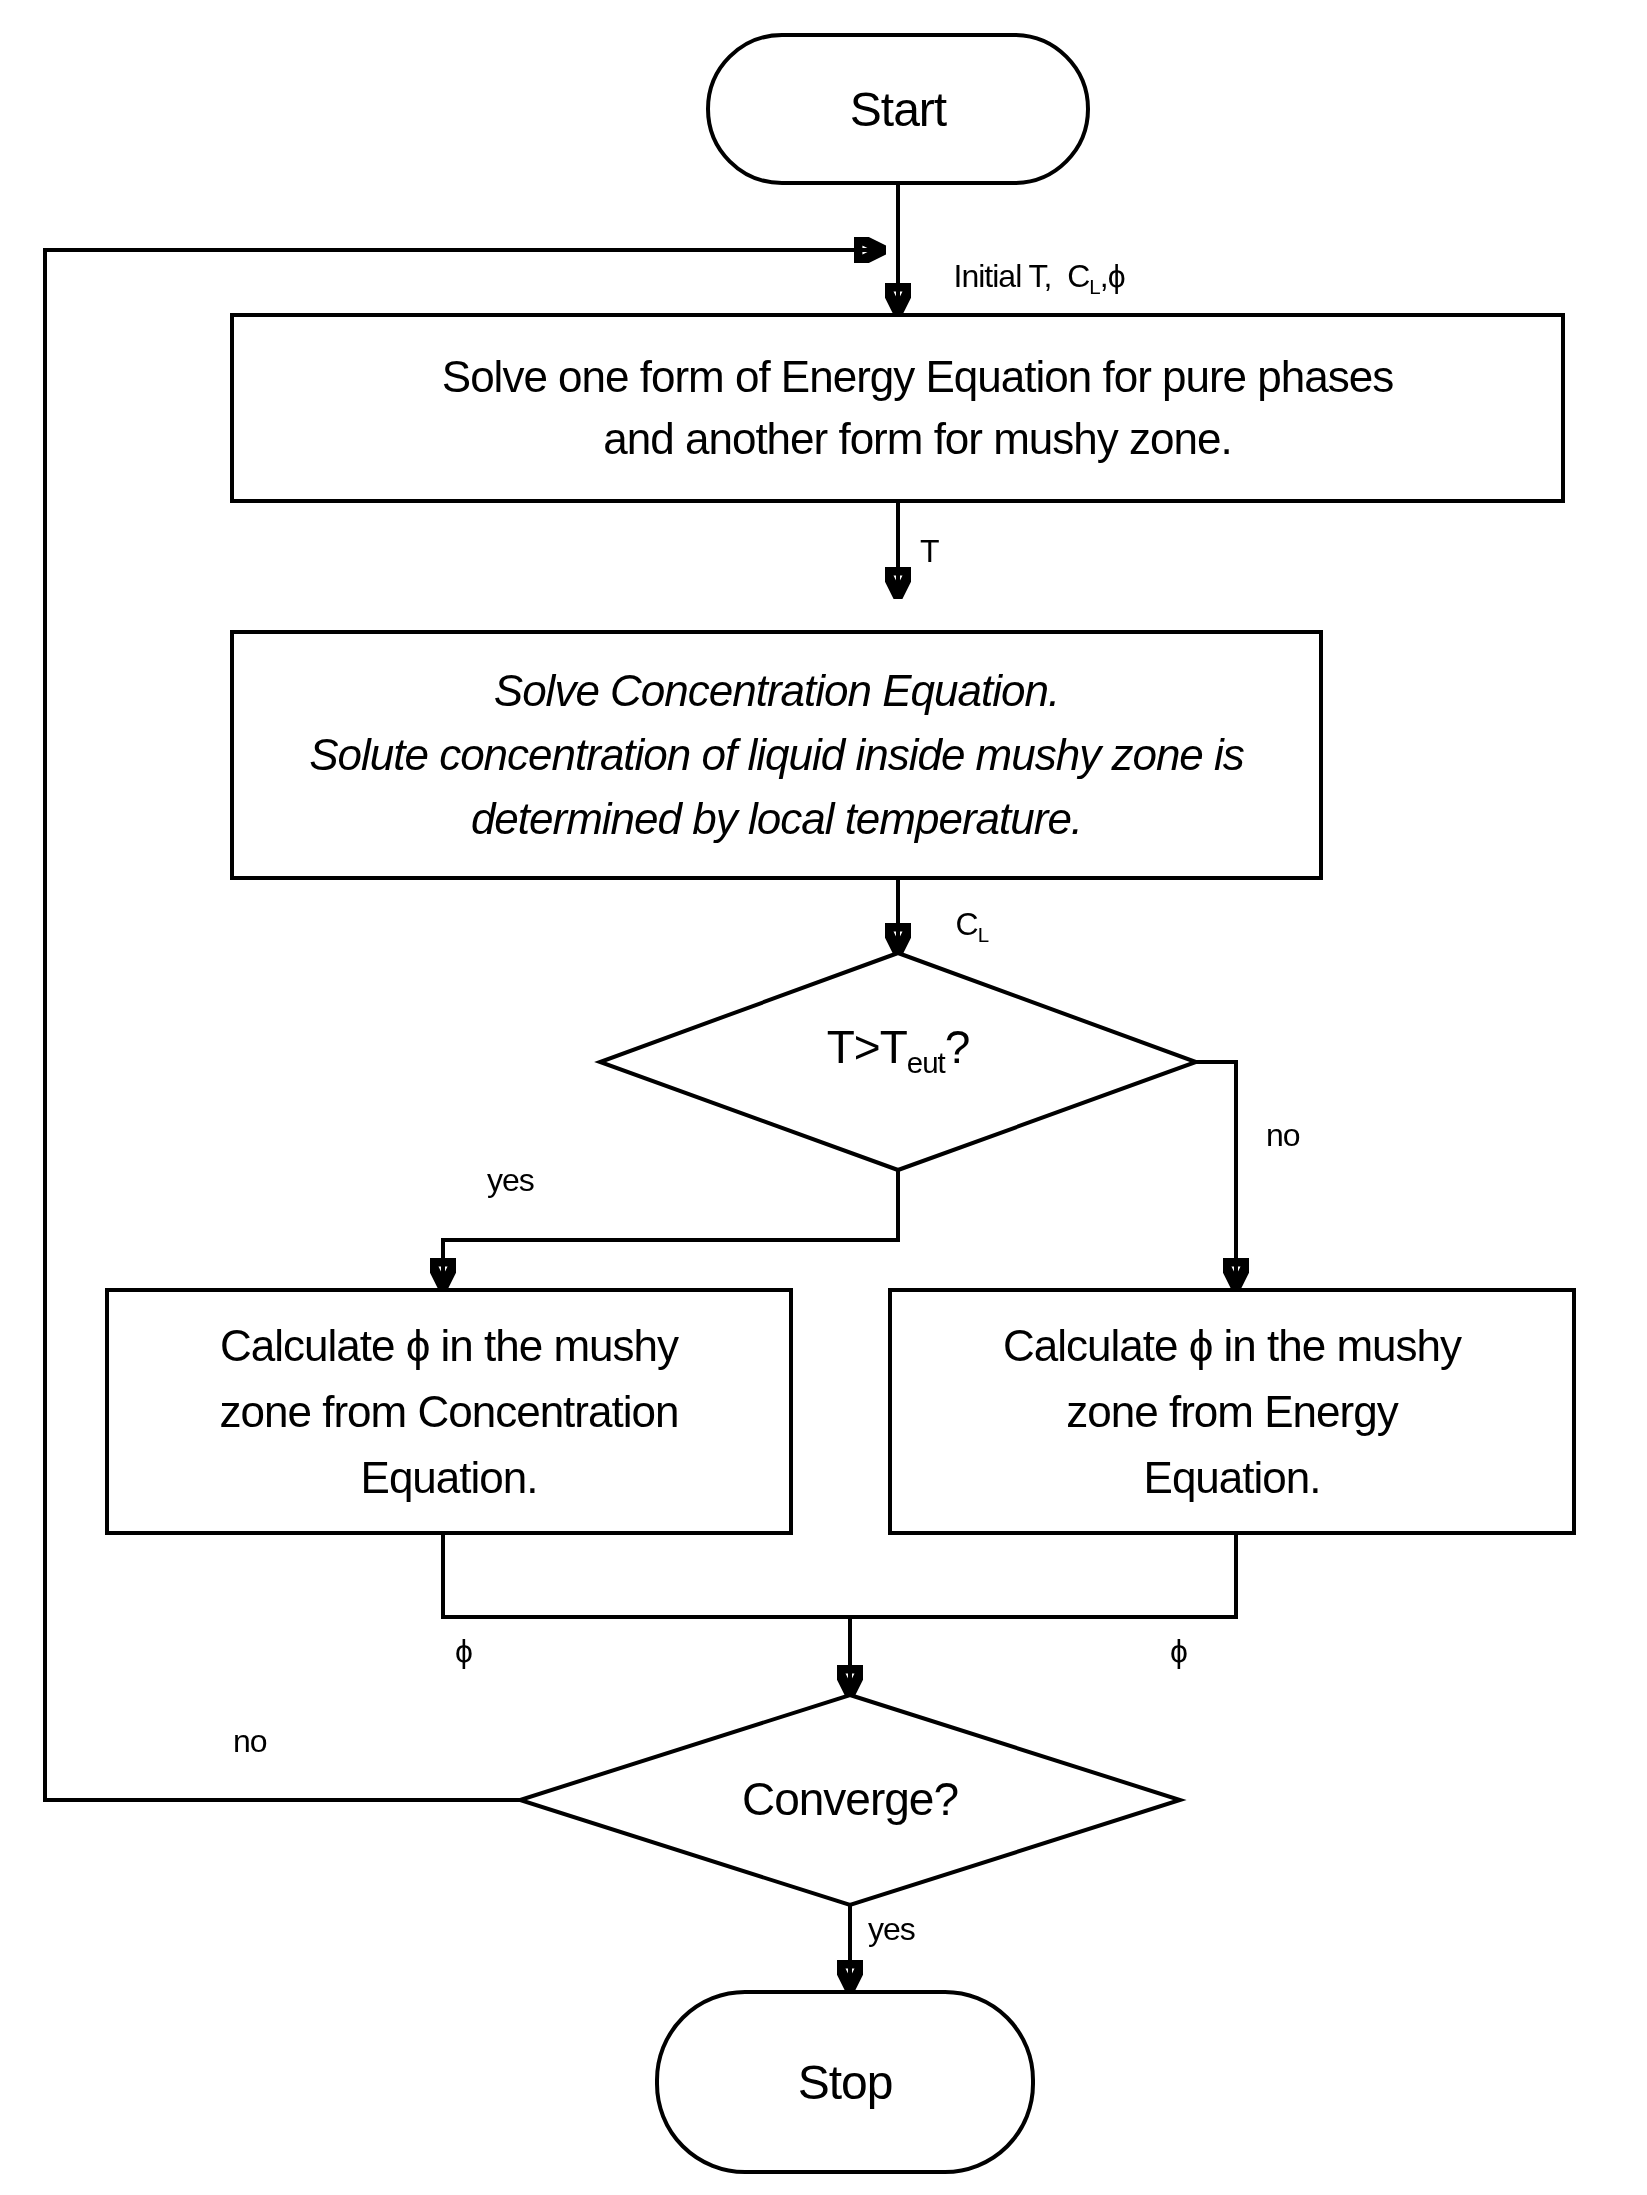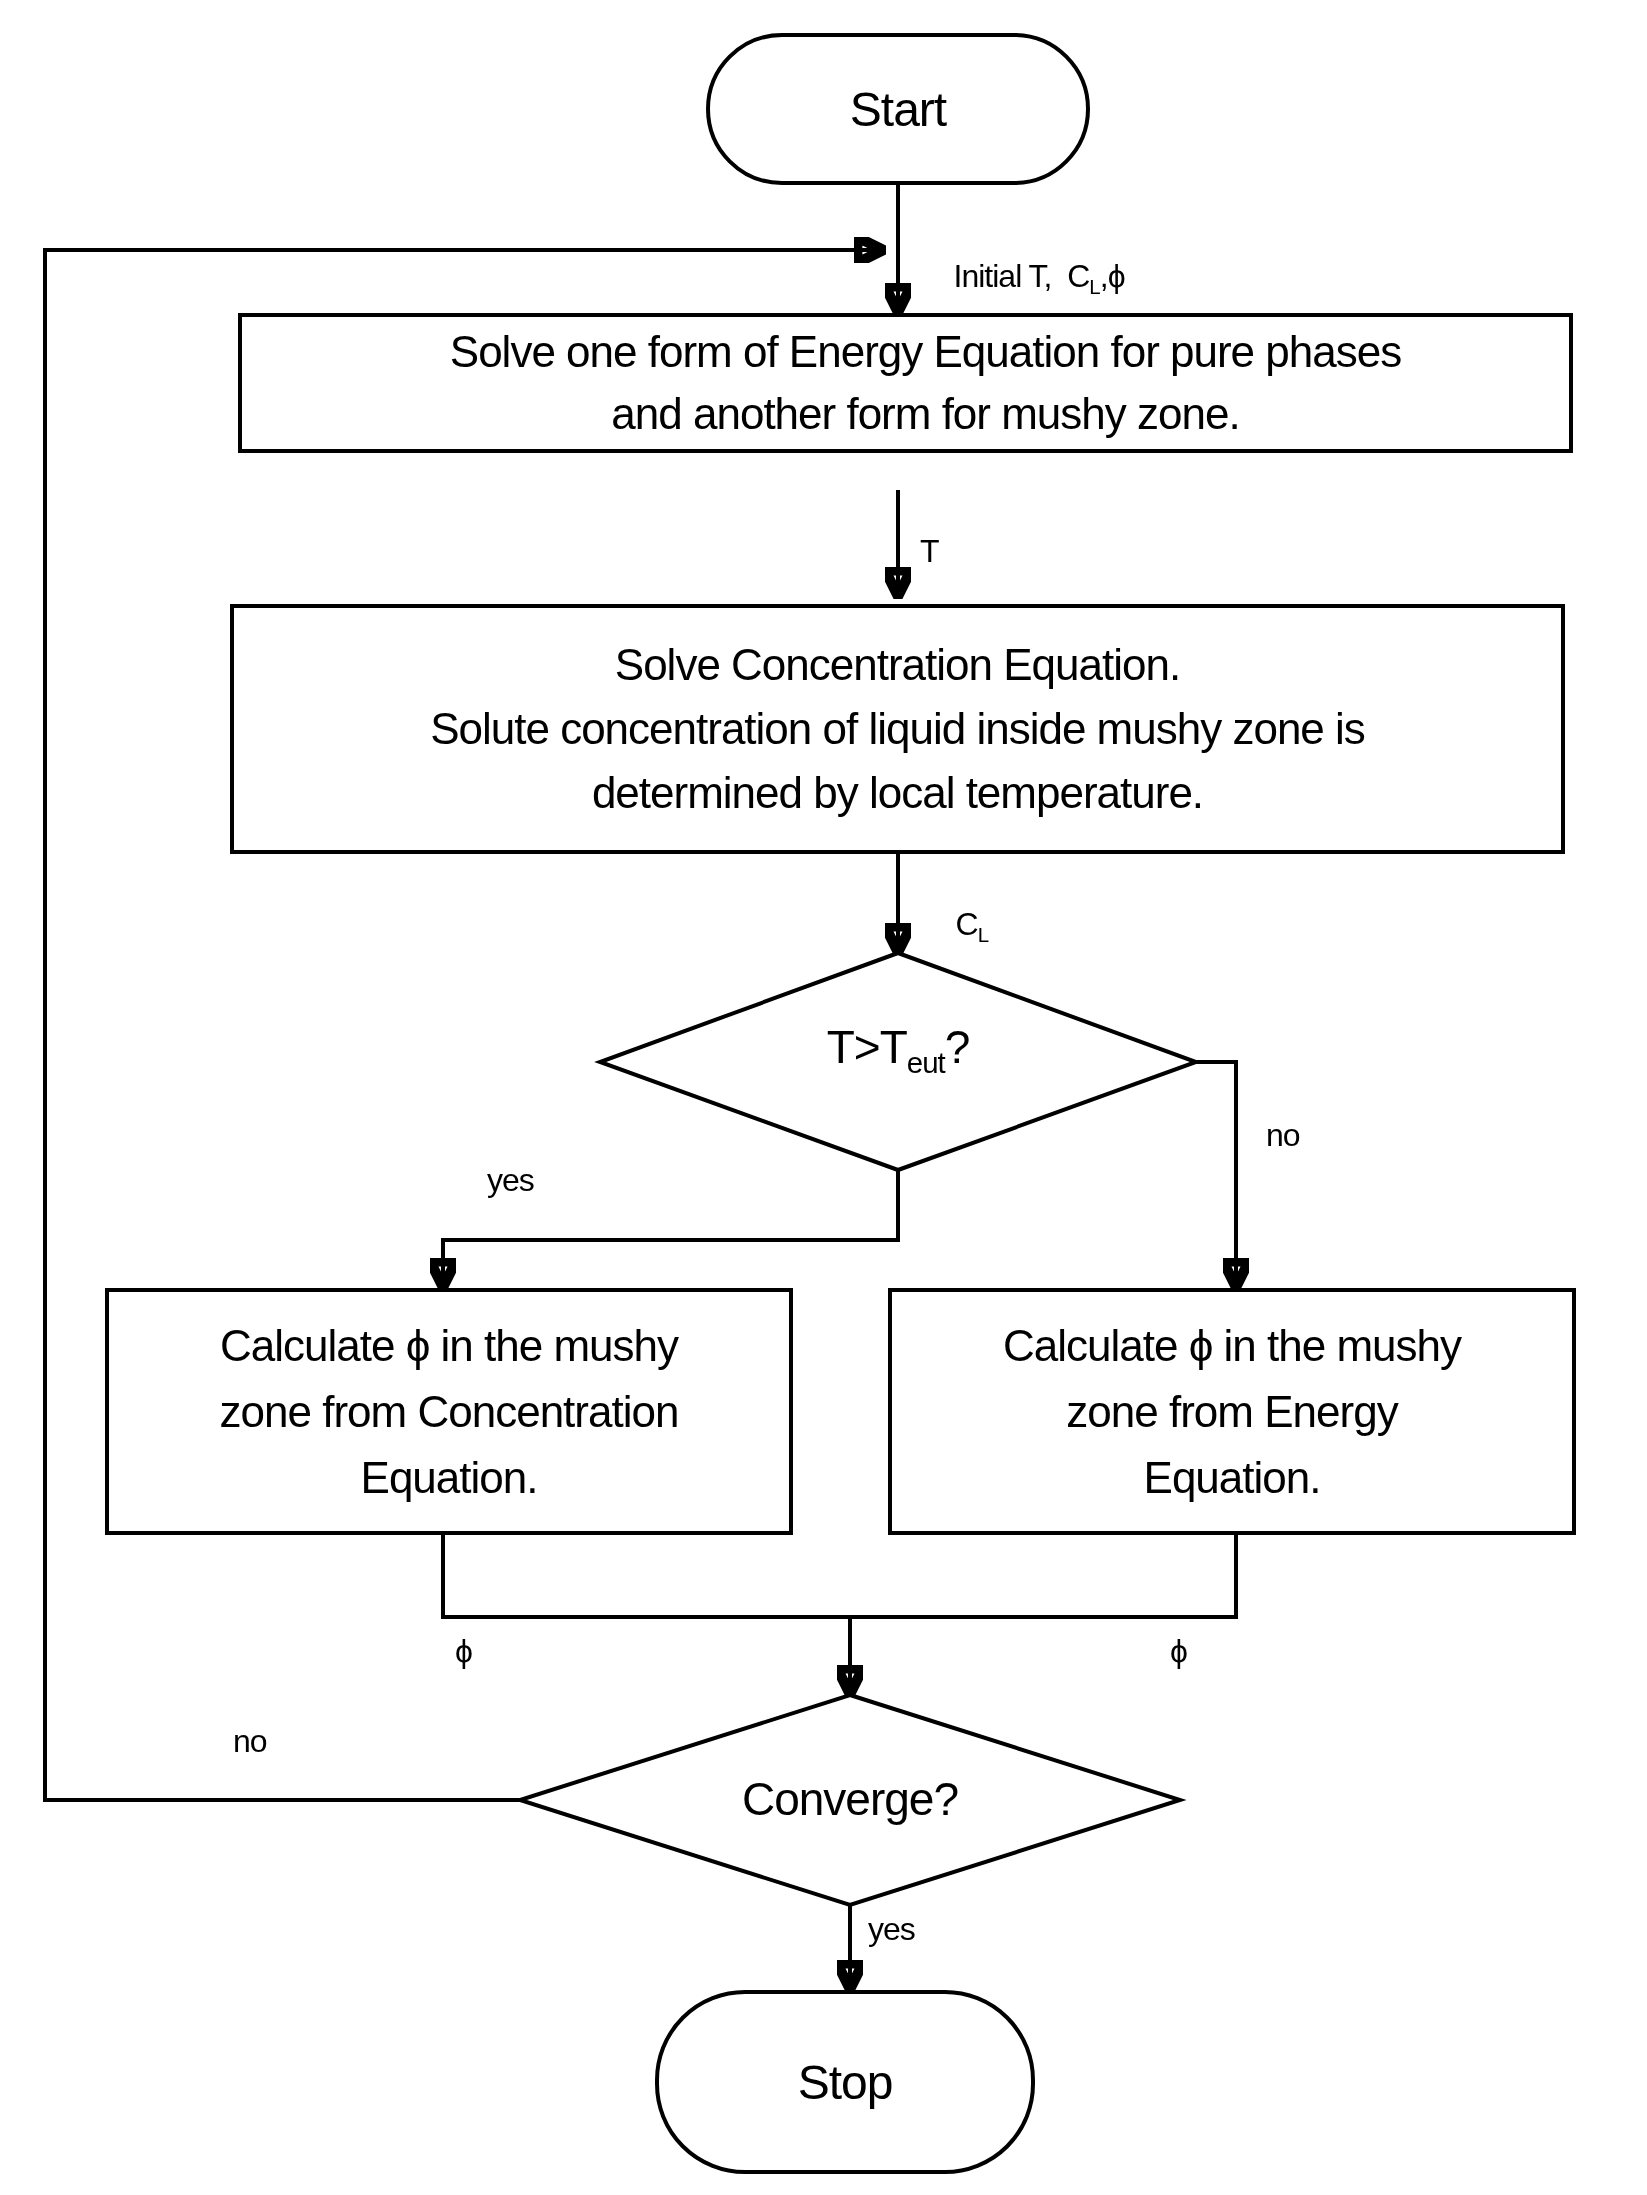--- a/index.html
+++ b/index.html
@@ -61,26 +61,26 @@
 
     <path d="M520 1800 L45 1800 L45 250 L878 250" marker-end="url(#arrow)"></path>
 
     <path d="M850 1905 V1984" marker-end="url(#arrow)"></path>
   </svg>
 
   <div class="node pill" style="left:706px;top:33px;width:384px;height:152px;">
     <span>Start</span>
   </div>
 
-  <div class="node proc lh62" style="left:238px;top:313px;width:1335px;height:140px;padding-left:40px;">
+  <div class="node proc lh62" style="left:230px;top:313px;width:1335px;height:190px;padding-left:40px;">
     <div>Solve one form of Energy Equation for pure phases</div>
     <div>and another form for mushy zone.</div>
   </div>
 
-  <div class="node proc lh64" style="left:230px;top:604px;width:1335px;height:250px;">
+  <div class="node proc lh64" style="left:230px;top:630px;width:1093px;height:250px;font-style:italic;">
     <div>Solve Concentration Equation.</div>
     <div>Solute concentration of liquid inside mushy zone is</div>
     <div>determined by local temperature.</div>
   </div>
 
   <div class="dtext" style="left:638px;top:1022px;text-align:center;">
     <span>T&gt;T</span><sub>eut</sub><span>?</span>
   </div>
 
   <div class="node proc lh66" style="left:105px;top:1288px;width:688px;height:247px;">

